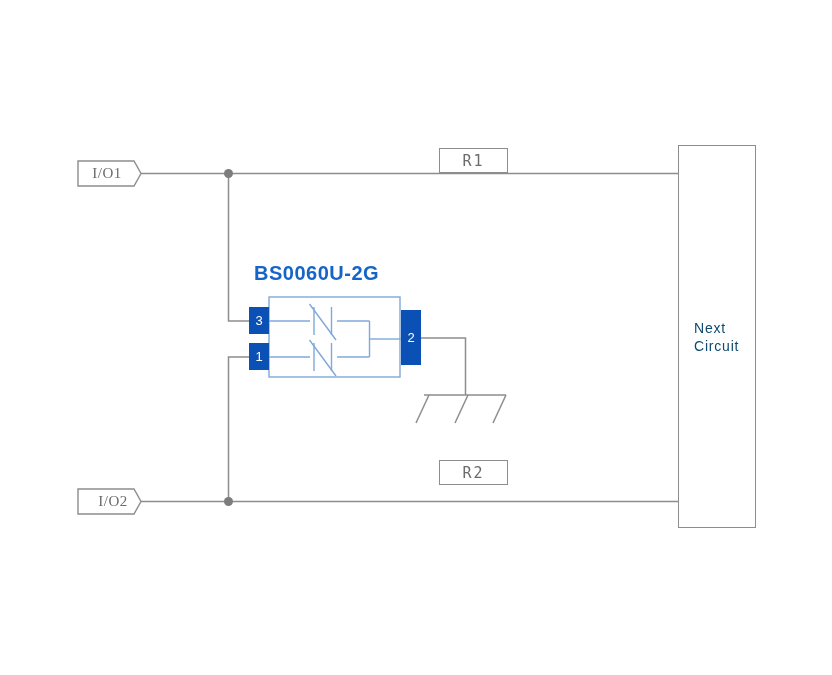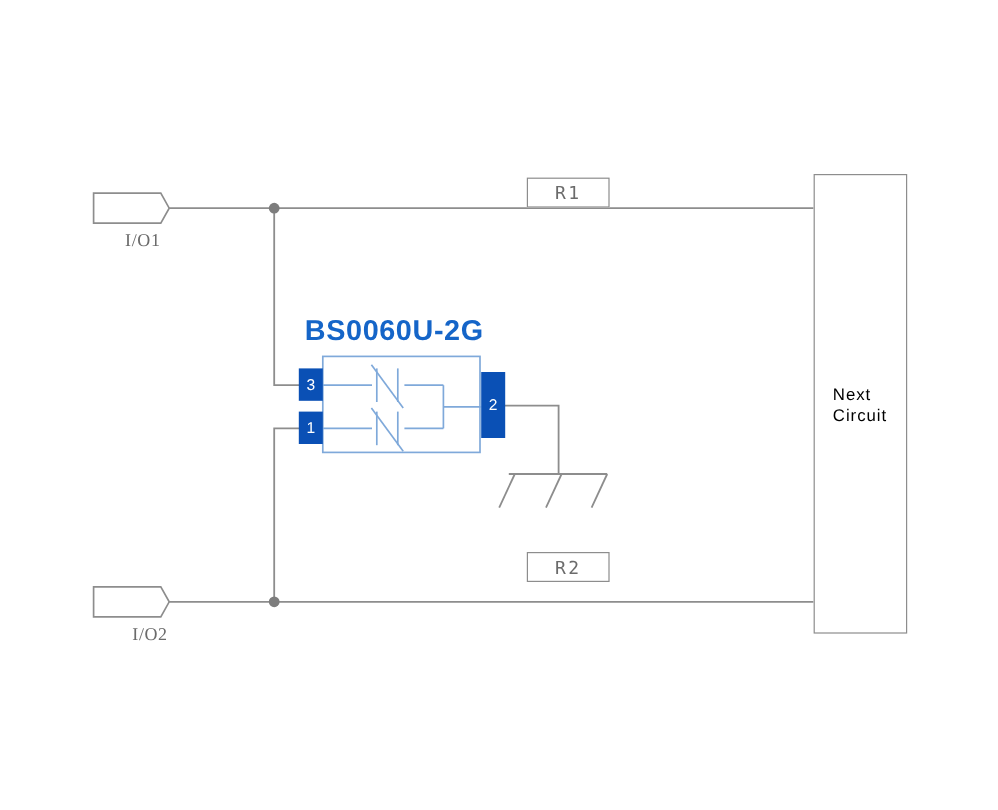--- a/index.html
+++ b/index.html
@@ -31,38 +31,38 @@
   .res-box.r2 { top: 460px; }
 
   .next-box {
     left: 678px; top: 145px; width: 78px; height: 383px;
     background: #ffffff;
     border: 1.4px solid #8d8d8d;
     display: flex; align-items: center;
   }
   .next-text {
     padding-left: 15px;
-    font-size: 14px; color: #000000;
+    font-size: 14px; color: #0c4a6e;
     letter-spacing: 0.8px; line-height: 18px;
   }
 
   
   .io-label {
-    left: 90px; width: 58px; height: 25px;
+    left: 78px; width: 58px; height: 25px;
     display: flex; align-items: center; justify-content: center;
     font-family: "Liberation Serif", serif;
-    font-size: 15px; color: #6b6b6b; letter-spacing: 0.5px; margin-top: 28px;
+    font-size: 15px; color: #6b6b6b; letter-spacing: 0.5px;
   }
   .io-label.io1 { top: 161px; }
   .io-label.io2 { top: 489px; padding-left: 12px; }
 
   
   .comp-title {
     left: 254px; top: 262px;
-    font-size: 24px; font-weight: bold;
+    font-size: 20px; font-weight: bold;
     color: #1565c8; letter-spacing: 0.5px;
     white-space: nowrap;
   }
   .pin {
     width: 20px; background: #0a50b5;
     color: #ffffff; font-size: 13px;
     display: flex; align-items: center; justify-content: center;
   }
   .pin.p3 { left: 249px; top: 307px; height: 27px; }
   .pin.p1 { left: 249px; top: 343px; height: 27px; }

